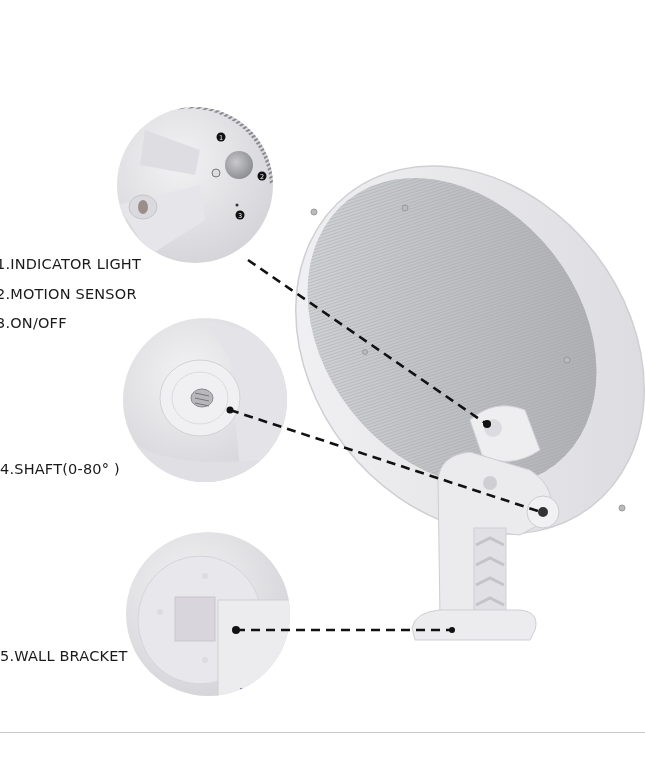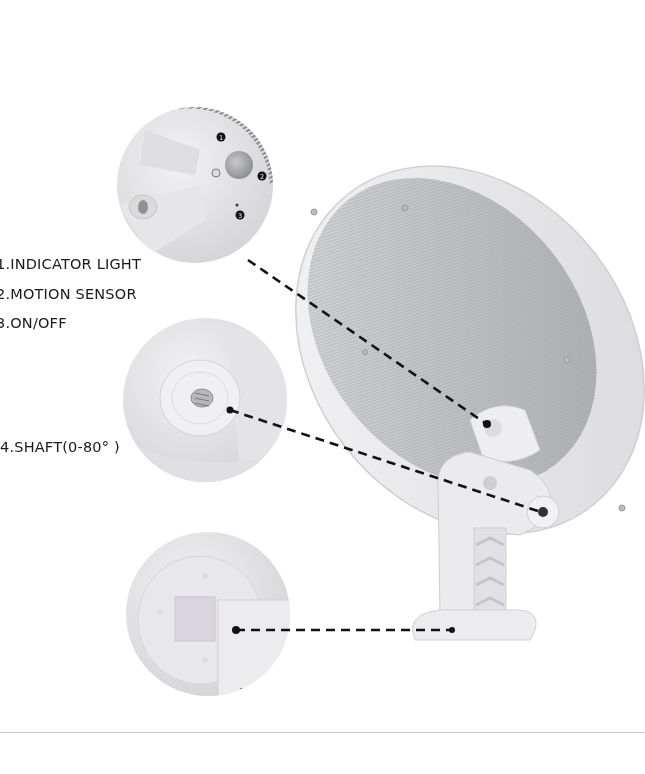--- a/index.html
+++ b/index.html
@@ -136,16 +136,17 @@
       <line x1="248" y1="260" x2="485" y2="423"></line>
       <line x1="230" y1="410" x2="538" y2="511"></line>
       <line x1="236" y1="630" x2="450" y2="630"></line>
     </g>
     <circle cx="487" cy="424" r="4" fill="#111"></circle>
   </svg>
 
   <div class="label" style="top:256px">1.INDICATOR LIGHT</div>
   <div class="label" style="top:286px">2.MOTION SENSOR</div>
   <div class="label" style="top:315px">3.ON/OFF</div>
-  <div class="label" style="top:439px;left:0">4.SHAFT(0-80° )</div>
+  <div class="label" style="top:461px;left:0">4.SHAFT(0-80° )</div>
+  <div class="label" style="top:648px;left:0">5.WALL BRACKET</div>
 
   <div class="divider"></div>
 </div>
 
 </body></html>

